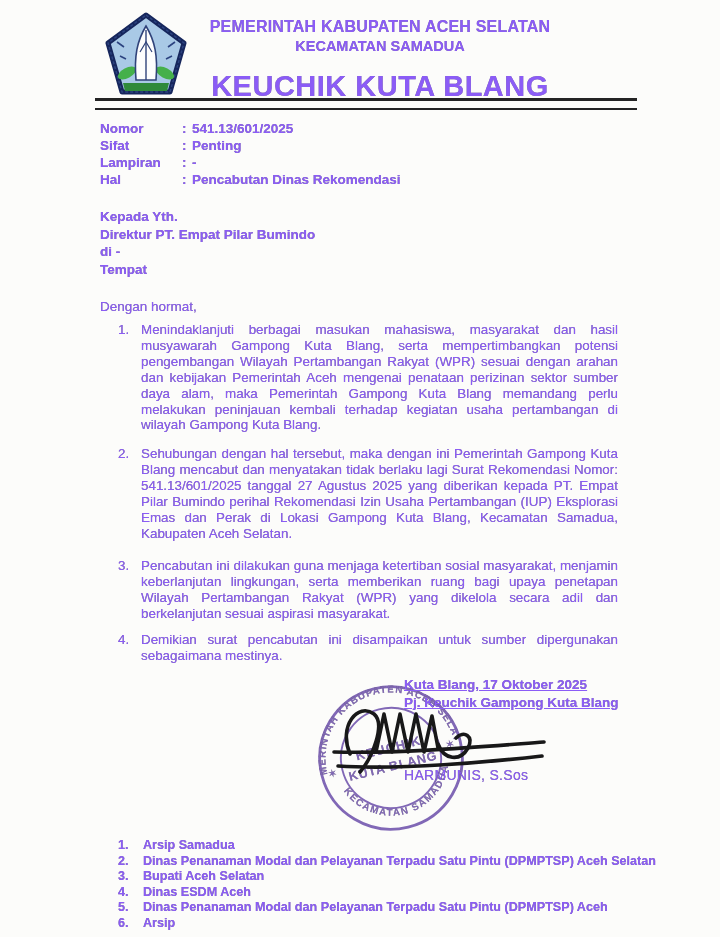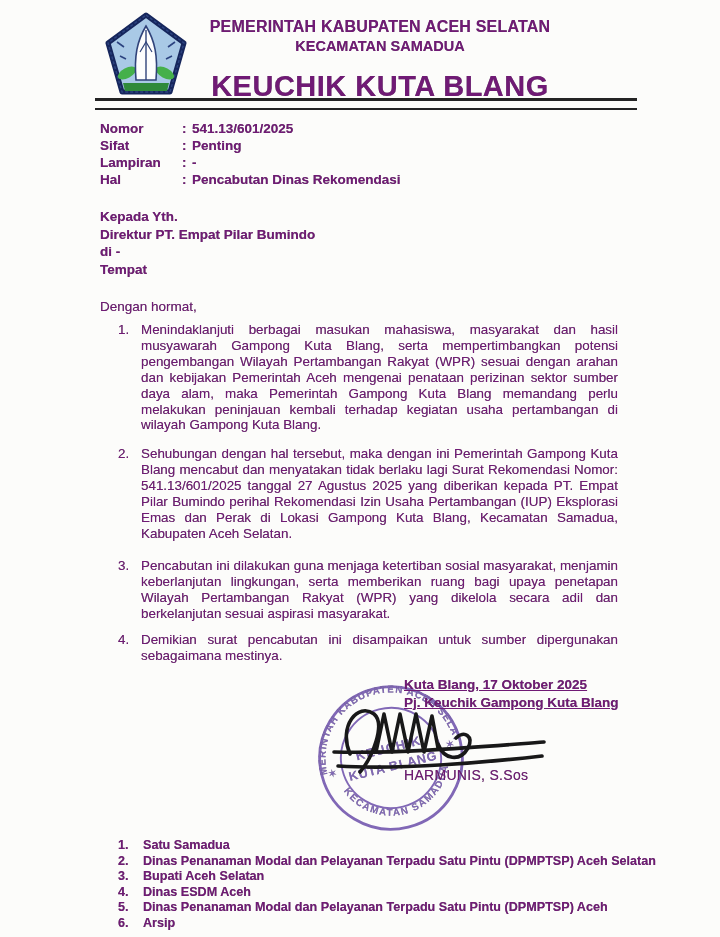--- a/index.html
+++ b/index.html
@@ -1,20 +1,20 @@
 <!DOCTYPE html>
 <html><head>
 <meta charset="utf-8">
 <style>
   html,body{margin:0;padding:0;background:#e8e8e8;}
   .page{
     position:relative;width:720px;height:937px;margin:0 auto;
     background:#fcfcfa;overflow:hidden;
     font-family:"Liberation Sans", sans-serif;
-    color:#701a75;
+    color:#8b5cf6;
     text-shadow:0 0 .5px rgba(20,20,20,.55);
   }
   
   .logo{position:absolute;left:104px;top:12px;width:84px;height:86px;}
   .hdr-text{position:absolute;left:130px;top:17px;width:500px;text-align:center;font-weight:700;}
   .hdr-line1{font-size:16px;line-height:20px;letter-spacing:.2px;}
   .hdr-line2{font-size:14.5px;line-height:19px;}
   .hdr-line3{font-size:29px;line-height:30px;letter-spacing:.5px;margin-top:15px;}
   .rule{position:absolute;left:95px;top:98px;width:542px;height:7px;
         border-top:3px solid #242424;border-bottom:2px solid #242424;}
@@ -152,21 +152,21 @@
 
   <div class="sig-block">
     <div>Kuta Blang, 17 Oktober 2025</div>
     <div>Pj. Keuchik Gampong Kuta Blang</div>
   </div>
   <div class="sig-name">HARMUNIS, S.Sos</div>
 
   <div class="tembusan">
     <div class="t-row">
       <span class="num">1.</span>
-      <span>Satu Samadua</span>
+      <span>Arsip Samadua</span>
     </div>
     <div class="t-row">
       <span class="num">2.</span>
       <span>Dinas Penanaman Modal dan Pelayanan Terpadu Satu Pintu (DPMPTSP) Aceh Selatan</span>
     </div>
     <div class="t-row">
       <span class="num">3.</span>
       <span>Bupati Aceh Selatan</span>
     </div>
     <div class="t-row">

